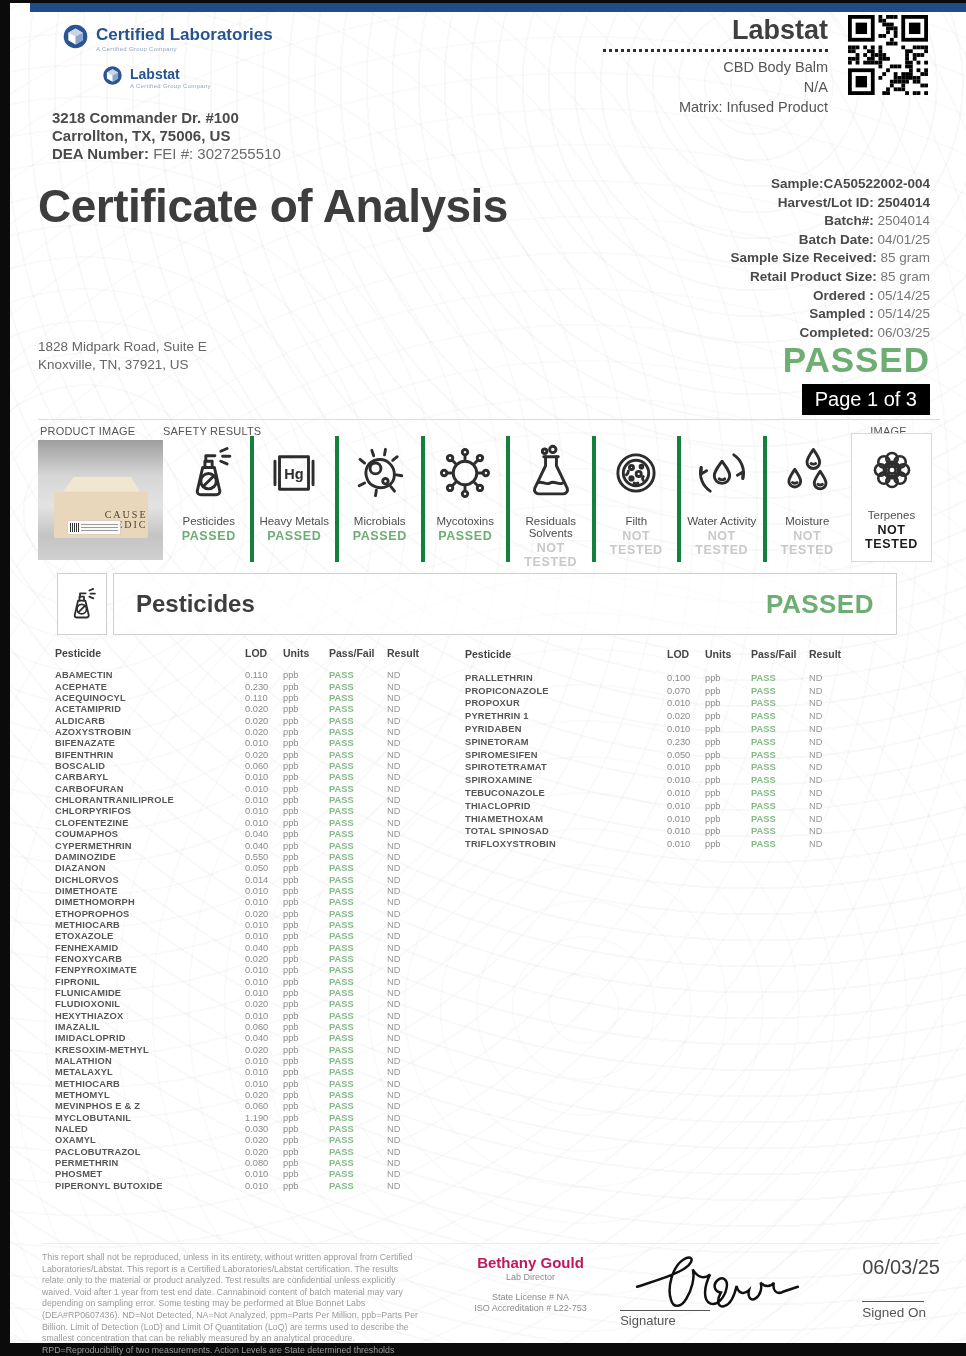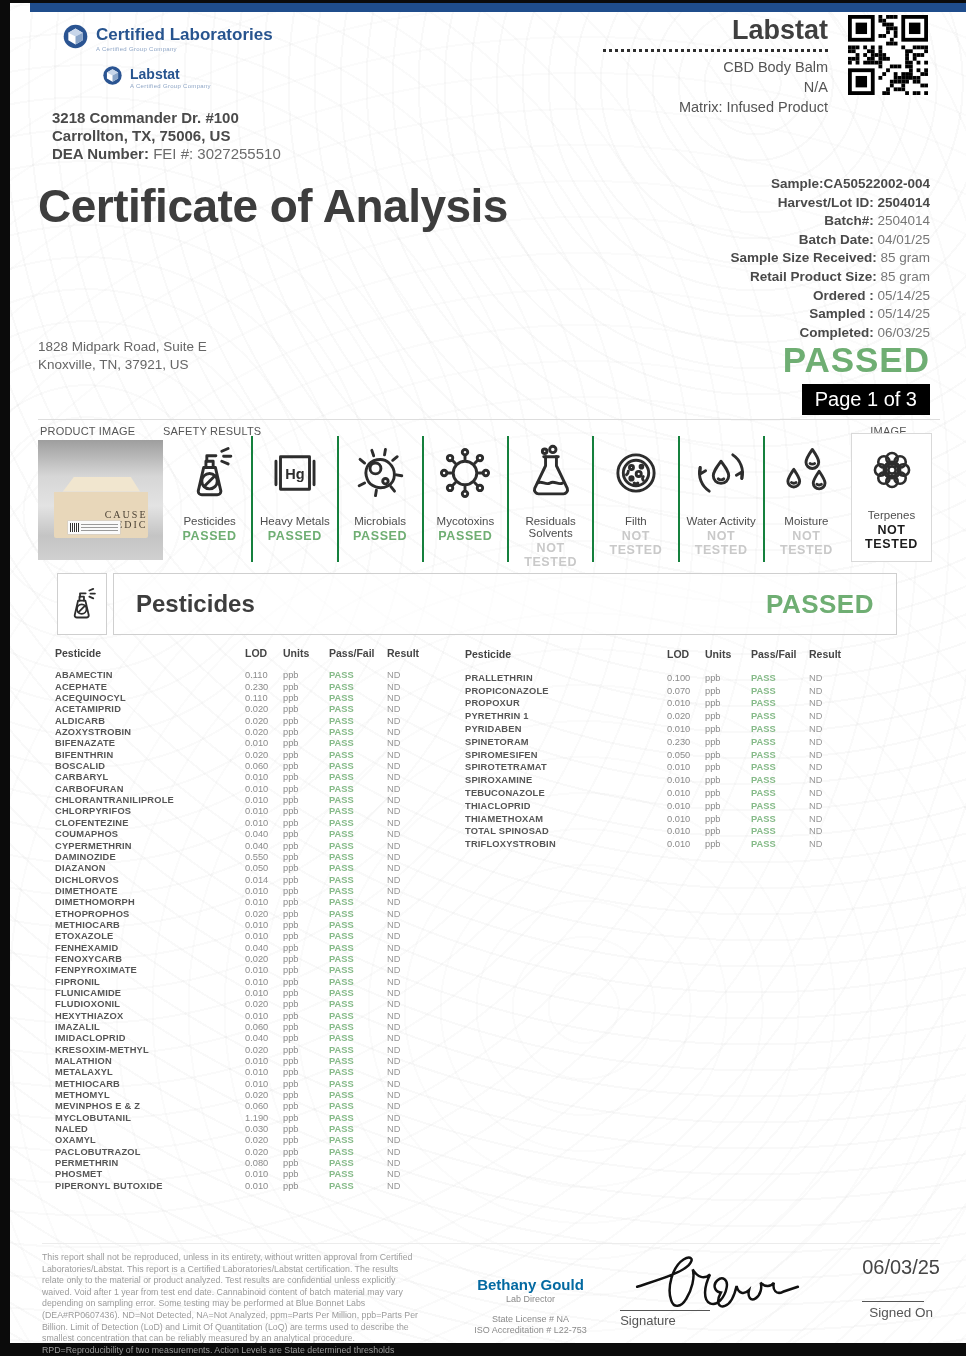--- a/index.html
+++ b/index.html
@@ -70,21 +70,21 @@
   .pbox-front .bt{font-family:"Liberation Serif",serif;font-size:10px;letter-spacing:2px;color:#4c4336;line-height:10px;}
   .pbox-label{position:absolute;left:14px;bottom:4px;width:52px;height:13px;background:#fafafa;
     box-shadow:0 0 0 .5px #ccc;display:flex;align-items:center;gap:2px;padding:1px 2px;box-sizing:border-box;}
   .pbox-label i{display:block;width:9px;height:9px;background:
     repeating-linear-gradient(90deg,#333 0 1px,#fff 1px 2px),repeating-linear-gradient(0deg,#333 0 1px,#fff 1px 2px);}
   .pbox-label b{flex:1;height:7px;background:repeating-linear-gradient(0deg,#9a9a9a 0 1px,#fafafa 1px 3px);}
 
   
   .safety-row{left:158px;top:433px;right:118px;height:126px;display:flex;}
   .panel{flex:1;text-align:center;padding-top:8px;}
-  .panel + .panel{border-left:2px solid #15803d;}
+  .panel + .panel{border-left:4px solid #15803d;}
   .panel svg{width:58px;height:58px;}
   .panel-label{font-size:11.5px;color:#4e4e4e;margin-top:9px;}
   .panel-status{font-size:12.5px;font-weight:bold;letter-spacing:.6px;margin-top:2px;}
   .status-passed{color:#6fae73;}
   .status-not_tested{color:#c9c9c9;}
   .status-not_tested_bold{color:#1d1d1d;}
   .misc-box{right:34px;top:430px;width:81px;height:129px;border:1px solid #d9d9d9;background:#fff;box-sizing:border-box;}
   .misc-box .panel{padding-top:10px;}
   .misc-box .panel svg{width:52px;height:52px;}
 
@@ -109,31 +109,31 @@
   .c-name{font-weight:bold;color:#565656;letter-spacing:.2px;}
   .c-lod,.c-units{color:#8b8b8b;}
   .c-pass{font-weight:bold;color:#85ba88;}
   .c-res{color:#979797;}
   .trow.head span{font-size:10.5px;color:#454545;}
 
   
   .footer{left:32px;right:26px;top:1240px;display:flex;border-top:1px solid #ececec;padding-top:8px;}
   .disclaimer{width:428px;font-size:8.8px;line-height:11.6px;color:#9b9b9b;}
   .signer{width:190px;text-align:center;margin-left:28px;padding-top:2px;}
-  .signer-name{font-size:15px;font-weight:bold;color:#0369a1;margin-top:22px;}
+  .signer-name{font-size:15px;font-weight:bold;color:#be185d;}
   .signer-title{font-size:9px;color:#8a8a8a;margin-top:1px;}
   .signer-lic{font-size:9px;color:#8a8a8a;margin-top:10px;line-height:11px;}
   .sig-area{width:210px;text-align:left;margin-left:6px;}
   .sig-svg{width:200px;height:58px;}
   .sig-line{width:90px;border-top:1px solid #555;margin-top:-4px;}
   .sig-label{font-size:13px;color:#555;margin-top:2px;}
   .date-area{margin-left:42px;padding-top:4px;}
   .signed-date{font-size:20px;color:#454545;}
   .date-line{width:62px;border-top:1px solid #555;margin-top:22px;}
-  .signed-on{font-size:13.5px;color:#555;margin-top:3px;text-align:center;}
+  .signed-on{font-size:13.5px;color:#555;margin-top:3px;}
 </style>
 </head>
 <body>
 
 <div class="page">
   <div class="topbar"></div>
 
   <div class="layer logo-row" id="logo1">
     <span>
       <svg width="27" height="27" viewBox="0 0 32 32">

